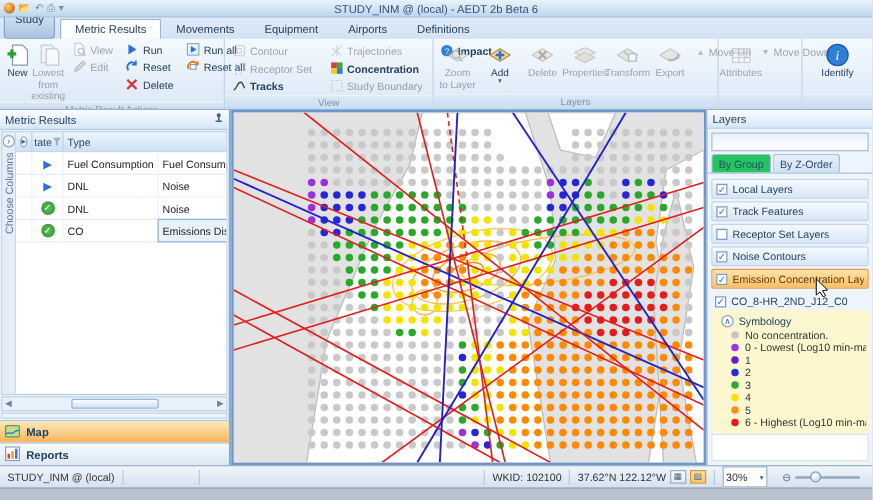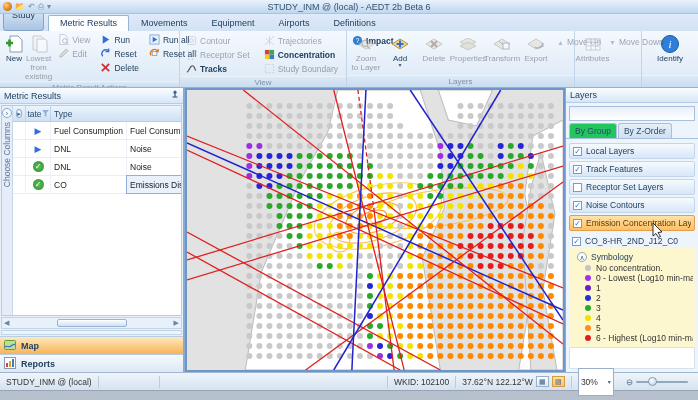--- a/index.html
+++ b/index.html
@@ -79,21 +79,21 @@
   .legendrow{display:flex;align-items:center;gap:5px;height:10px;padding-left:8px;white-space:nowrap;overflow:hidden;color:#333}
   .ldot{width:6px;height:6px;border-radius:50%;flex:none}
 
   
   .statusbar{height:18px;background:linear-gradient(#f0f5fb,#d5e2f0);border-top:1px solid #a0b6cf;display:flex;align-items:center;font-size:8.5px;color:#333}
   .statusbar .cell{padding:0 6px;display:flex;align-items:center;gap:3px;height:100%}
   .sep{width:1px;height:12px;background:#bccadb}
   .spacer{flex:1}
   .sicon{width:13px;height:11px;border:1px solid #9ab0c8;background:linear-gradient(#fff,#dde8f2);font-size:7px;line-height:10px;text-align:center;color:#44648c}
   .sicon.hl{background:linear-gradient(#ffe0a0,#ffc468);border-color:#d89a40}
-  .zoombox{width:36px;height:28px;border:1px solid #9ab0c8;background:#fff;display:flex;align-items:center;justify-content:space-between;padding:0 2px}
+  .zoombox{width:36px;height:17px;border:1px solid #9ab0c8;background:#fff;display:flex;align-items:center;justify-content:space-between;padding:0 2px}
   .zoombox .dd{font-size:6px;color:#44648c}
   .slider{display:flex;align-items:center;gap:2px}
   .track{width:52px;height:2px;background:#93a7bd;position:relative;border-radius:1px}
   .thumb{position:absolute;top:-3.5px;left:12px;width:9px;height:9px;border-radius:50%;background:radial-gradient(circle at 35% 30%,#ffffff,#b9cfe6);border:1px solid #7e9cbe}
   .bottomstrip{height:10px;background:#b7c1cd;border-top:1px solid #98a4b2}
 
   .cursor{position:absolute;z-index:60;pointer-events:none}
 </style>
 </head>
 <body>

